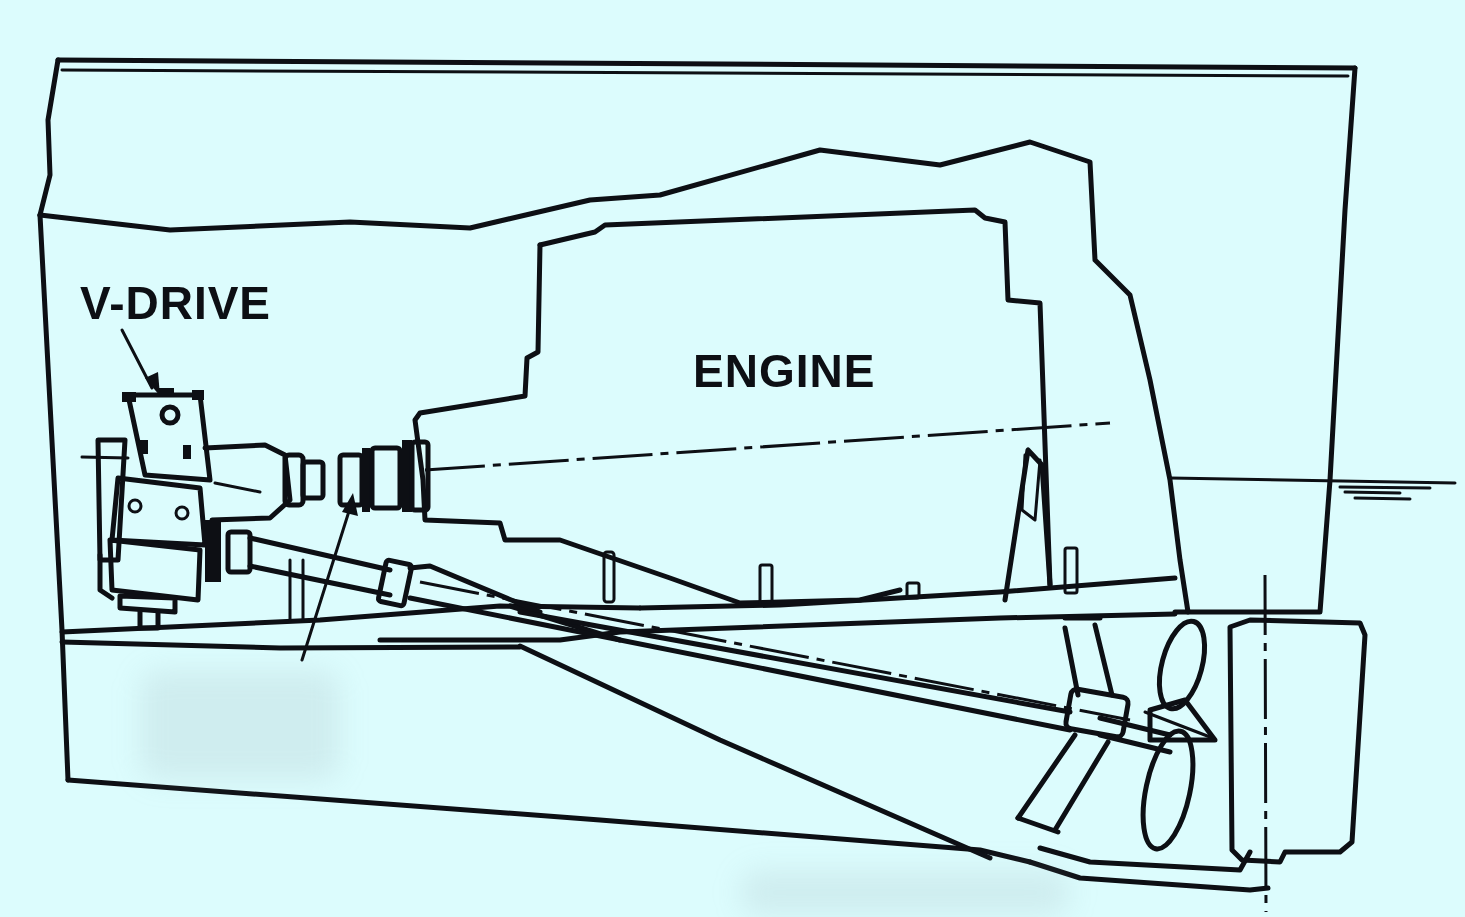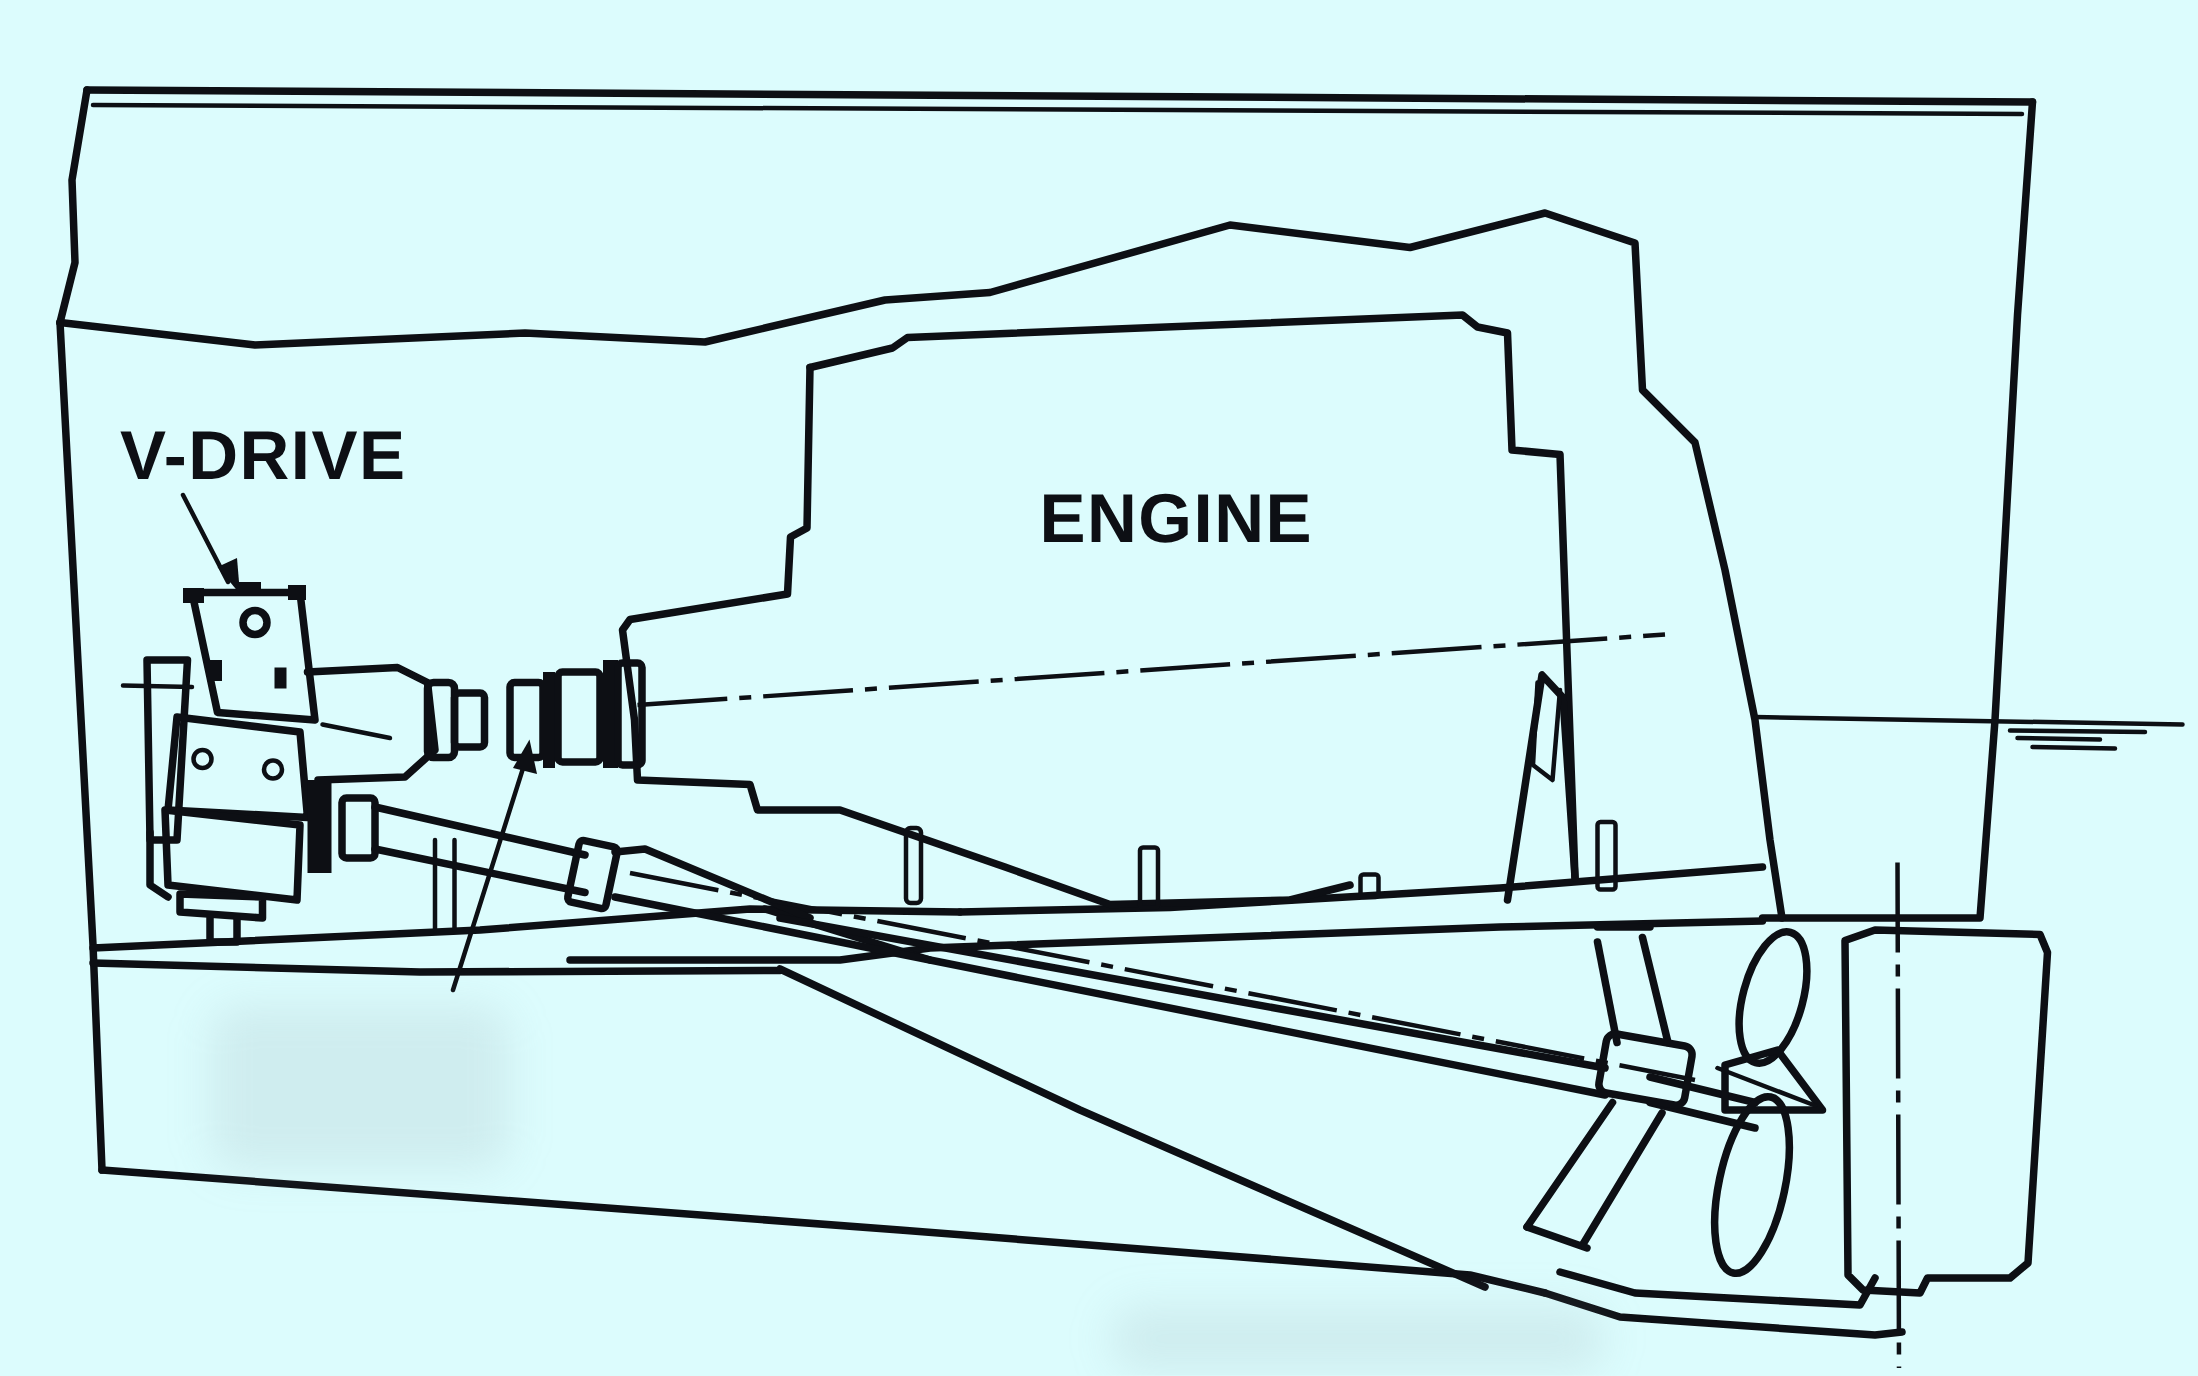--- a/index.html
+++ b/index.html
@@ -46,21 +46,21 @@
       letter-spacing: 1px;
       white-space: nowrap;
     }
     #label-vdrive {
       left: 80px;
       top: 276px;
       font-size: 46px;
     }
     #label-engine {
       left: 693px;
-      top: 318px;
+      top: 344px;
       font-size: 46px;
     }
     .smudge {
       position: absolute;
       background: rgba(150, 170, 175, 0.18);
       filter: blur(14px);
       border-radius: 20px;
     }
   </style>
 </head>

